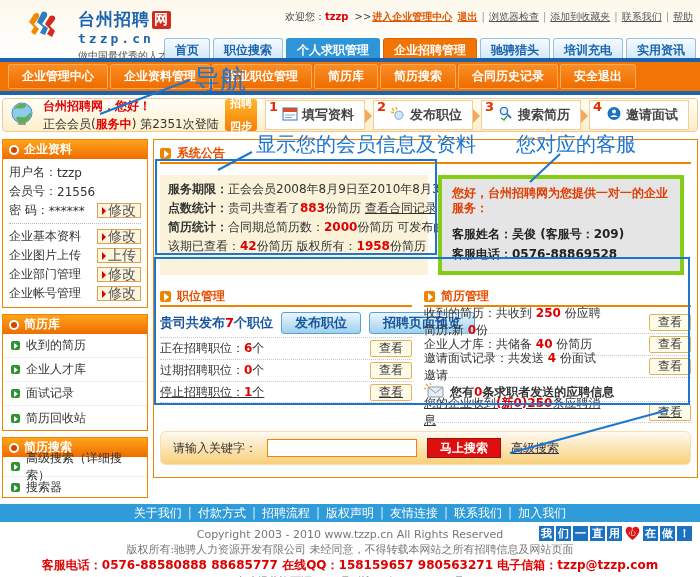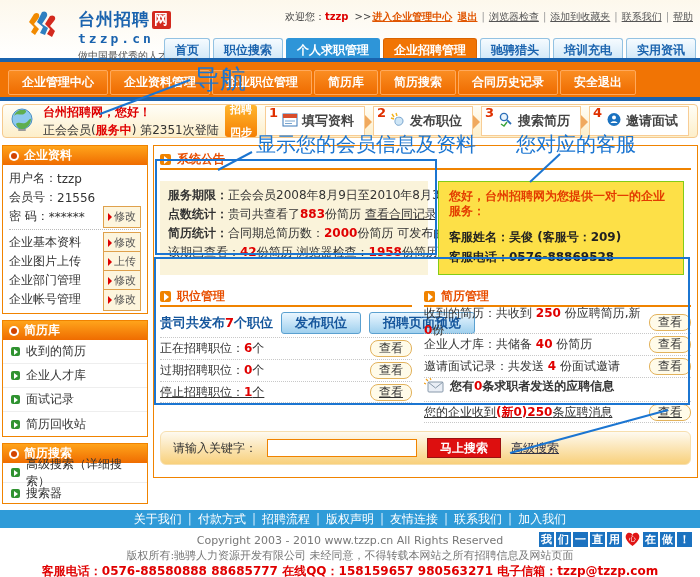--- a/index.html
+++ b/index.html
@@ -28,21 +28,21 @@
     height: 20px; padding: 3px 10px 0; font-size: 12px; font-weight: bold; color: #1a63ae;
     background: linear-gradient(#f6fbff, #d3e9f8); border: 1px solid #93c2e2; border-bottom: none;
     border-radius: 3px 3px 0 0; cursor: pointer; white-space: nowrap;
   }
   .tabs li.tab-blue { background: #2e95d8; border-color: #2e95d8; color: #fff; }
   .tabs li.tab-orange { background: #f17404; border-color: #d96400; color: #fff; }
 
   .blue-rule { height: 4px; background: #1a63ae; }
 
   
-  .subnav { display: flex; gap: 2px; background: #f17404; padding: 8px 0 2px 8px; border-bottom: 4px solid #1a63ae; }
+  .subnav { display: flex; gap: 2px; background: #f17404; padding: 2px 0 2px 8px; border-bottom: 4px solid #1a63ae; }
   .subnav a {
     display: block; padding: 3px 13px; color: #fff; font-weight: bold; font-size: 12px; cursor: pointer;
     background: linear-gradient(#fa8d22, #ef6c00); border: 1px solid #ffa95c; border-radius: 2px; white-space: nowrap;
   }
 
   
   .strip {
     margin: 3px 2px; height: 34px; display: flex; justify-content: space-between; align-items: center;
     border: 1px solid #f5c98d; border-radius: 4px; background: linear-gradient(#fffef8, #fdeec9); padding: 0 6px;
   }
@@ -74,57 +74,57 @@
     height: 19px; display: flex; align-items: center; gap: 5px; padding: 0 6px;
     background: linear-gradient(#ffa41b, #ef6c00); color: #fff; font-weight: bold; font-size: 12px;
   }
   .ring { width: 10px; height: 10px; border-radius: 50%; background: #fff; position: relative; flex: 0 0 10px; }
   .ring::after { content: ""; position: absolute; inset: 2px; border-radius: 50%; background: #d24400; }
   .sbox-body { padding: 4px 6px; }
   .p-row { display: flex; align-items: center; justify-content: space-between; height: 19px; font-size: 12px; color: #333; }
   .p-left { display: flex; align-items: center; }
   .divider { border-top: 1px dotted #b9b9b9; margin: 3px 0; }
   .mini-btn {
-    display: inline-flex; align-items: center; gap: 2px; height: 22px; padding: 0 4px;
-    border: 1px solid #dfa14c; background: #fdf5dd; color: #555; font-size: 11px; cursor: pointer; white-space: nowrap;
+    display: inline-flex; align-items: center; gap: 2px; height: 15px; padding: 0 4px;
+    border: 1px solid #dfa14c; background: #fdf5dd; color: #555; font-size: 14px; cursor: pointer; white-space: nowrap;
   }
   .mini-btn::before { content: ""; border-left: 4px solid #d00; border-top: 4px solid transparent; border-bottom: 4px solid transparent; }
   .s-item { display: flex; align-items: center; gap: 6px; height: 24px; padding: 0 8px; border-bottom: 1px solid #eee; font-size: 12px; color: #333; cursor: pointer; }
   .s-item:last-child { border-bottom: none; }
   .s-item.short { height: 20px; }
   .gbul { width: 9px; height: 9px; background: #2f9230; border-radius: 2px; position: relative; flex: 0 0 9px; }
   .gbul::after { content: ""; position: absolute; left: 3px; top: 2px; border-left: 4px solid #fff; border-top: 3px solid transparent; border-bottom: 3px solid transparent; }
 
   
   .main { flex: 1; border: 1px solid #f08300; background: #fff; padding: 4px 6px 12px; position: relative; }
   .panel-head, .sec-head { display: flex; align-items: center; gap: 6px; height: 20px; border-bottom: 2px solid #f08300; color: #e84e00; font-weight: bold; font-size: 12px; }
   .obul { width: 11px; height: 11px; background: #f08300; border-radius: 2px; position: relative; flex: 0 0 11px; }
   .obul::after { content: ""; position: absolute; left: 4px; top: 2px; border-left: 5px solid #fff; border-top: 4px solid transparent; border-bottom: 4px solid transparent; }
   .row1 { display: flex; gap: 10px; margin-top: 11px; }
   .member-box { width: 268px; background: #faf3da; padding: 5px 8px; line-height: 19px; font-size: 12px; color: #333; }
   .member-box .ln { white-space: nowrap; }
-  .service-box { width: 246px; border: 1px solid #84cc16; background: #fde047; padding: 7px 10px; align-self: flex-start; }
+  .service-box { width: 246px; border: 4px solid #84cc16; background: #e5e5e5; padding: 7px 10px; align-self: flex-start; }
   .service-box .greet { color: #e33c00; font-weight: bold; margin-bottom: 8px; line-height: 15px; }
   .service-box .sline { font-weight: bold; color: #222; line-height: 20px; }
   .row2 { display: flex; gap: 12px; margin-top: 12px; }
   .col-jobs { width: 252px; flex: 0 0 252px; }
   .col-res { flex: 1; }
   .j-summary { display: flex; align-items: center; gap: 8px; height: 28px; margin-top: 2px; }
   .j-summary .txt { font-size: 13px; white-space: nowrap; }
   .blue-btn {
     height: 22px; padding: 0 13px; font-size: 13px; font-weight: bold; color: #15569c; cursor: pointer;
     background: linear-gradient(#eaf6ff, #9fd0ee); border: 1px solid #5aa0d0; border-radius: 3px; white-space: nowrap;
   }
   .d-row { display: flex; align-items: center; justify-content: space-between; height: 22px; border-top: 1px dotted #c8c8c8; font-size: 12px; }
   .d-row.last { border-bottom: 1px dotted #c8c8c8; text-decoration: underline; }
   .view-btn {
     width: 42px; height: 17px; line-height: 15px; text-align: center; font-size: 12px; color: #333; cursor: pointer;
-    border: 1px solid #e2b25c; background: #fffbe9; border-radius: 8px; flex: 0 0 42px;
-  }
-  .notice-row { display: flex; align-items: flex-start; gap: 6px; height: 24px; border-top: 1px dotted #c8c8c8; font-size: 12px; }
+    border: 1px solid #e2b25c; background: #fffbe9; border-radius: 2px; flex: 0 0 42px; margin-left: 44px;
+  }
+  .notice-row { display: flex; align-items: flex-end; gap: 6px; height: 24px; border-top: 1px dotted #c8c8c8; font-size: 12px; }
 
   .searchbar {
     margin-top: 8px; height: 34px; border-radius: 6px; border: 1px solid #f7dfae;
     background: linear-gradient(180deg, #fefaf0, #f8d07b); display: flex; align-items: center; gap: 10px; padding: 0 12px;
   }
   .searchbar input { width: 150px; height: 18px; border: 1px solid #f08300; background: #fff; font-size: 12px; padding: 0 3px; }
   .red-btn { height: 20px; padding: 0 12px; background: #dd0f0f; border: 1px solid #991111; color: #fff; font-weight: bold; font-size: 12px; cursor: pointer; }
   .adv-link { color: #334; text-decoration: underline; cursor: pointer; }
 
   
@@ -351,21 +351,21 @@
       <div class="panel-head">
         <span class="obul"></span>
         <span>系统公告</span>
       </div>
 
       <div class="row1">
         <div class="member-box">
           <div class="ln"><span class="b">服务期限：</span><span>正会会员2008年8月9日至2010年8月31日(</span><span class="rb">服务中</span><span>)</span></div>
           <div class="ln"><span><span class="b">点数统计：</span><span>贵司共查看了</span><span class="rb">883</span><span>份简历 </span></span><a class="lk">查看合同记录</a></div>
           <div class="ln"><span class="b">简历统计：</span><span>合同期总简历数：</span><span class="rb">2000</span><span>份简历 可发布的岗位数</span><span class="rb">25</span><span>个</span></div>
-          <div class="ln"><span>该期已查看：</span><span class="rb">42</span><span>份简历 浏览器检查：</span><span class="rb">1958</span><span>份简历</span></div>
+          <div class="ln"><span>该期已查看：</span><span class="rb">42</span><span>份简历 版权所有：</span><span class="rb">1958</span><span>份简历</span></div>
         </div>
         <div class="service-box">
           <div class="greet">您好，台州招聘网为您提供一对一的企业服务：</div>
           <div class="sline">客服姓名：吴俊 (客服号：209)</div>
           <div class="sline">客服电话：0576-88869528</div>
         </div>
       </div>
 
       <div class="row2">
         <div class="col-jobs">

